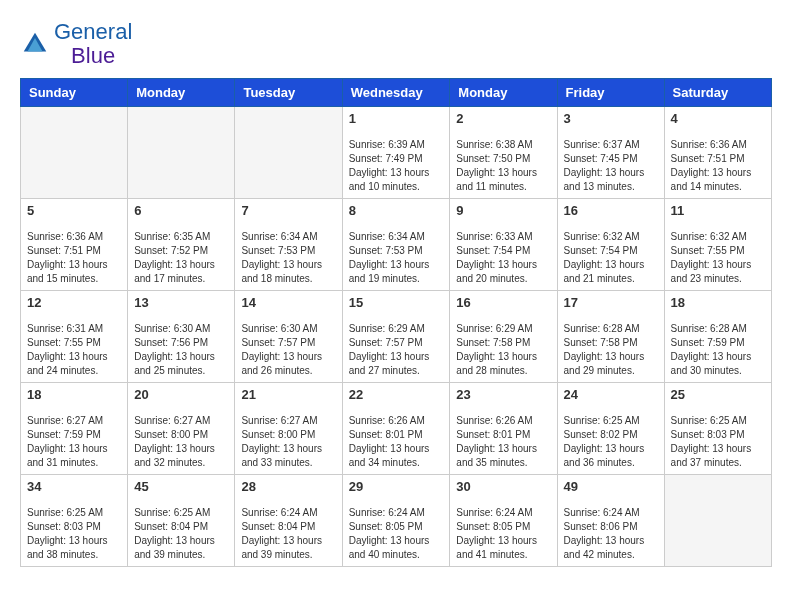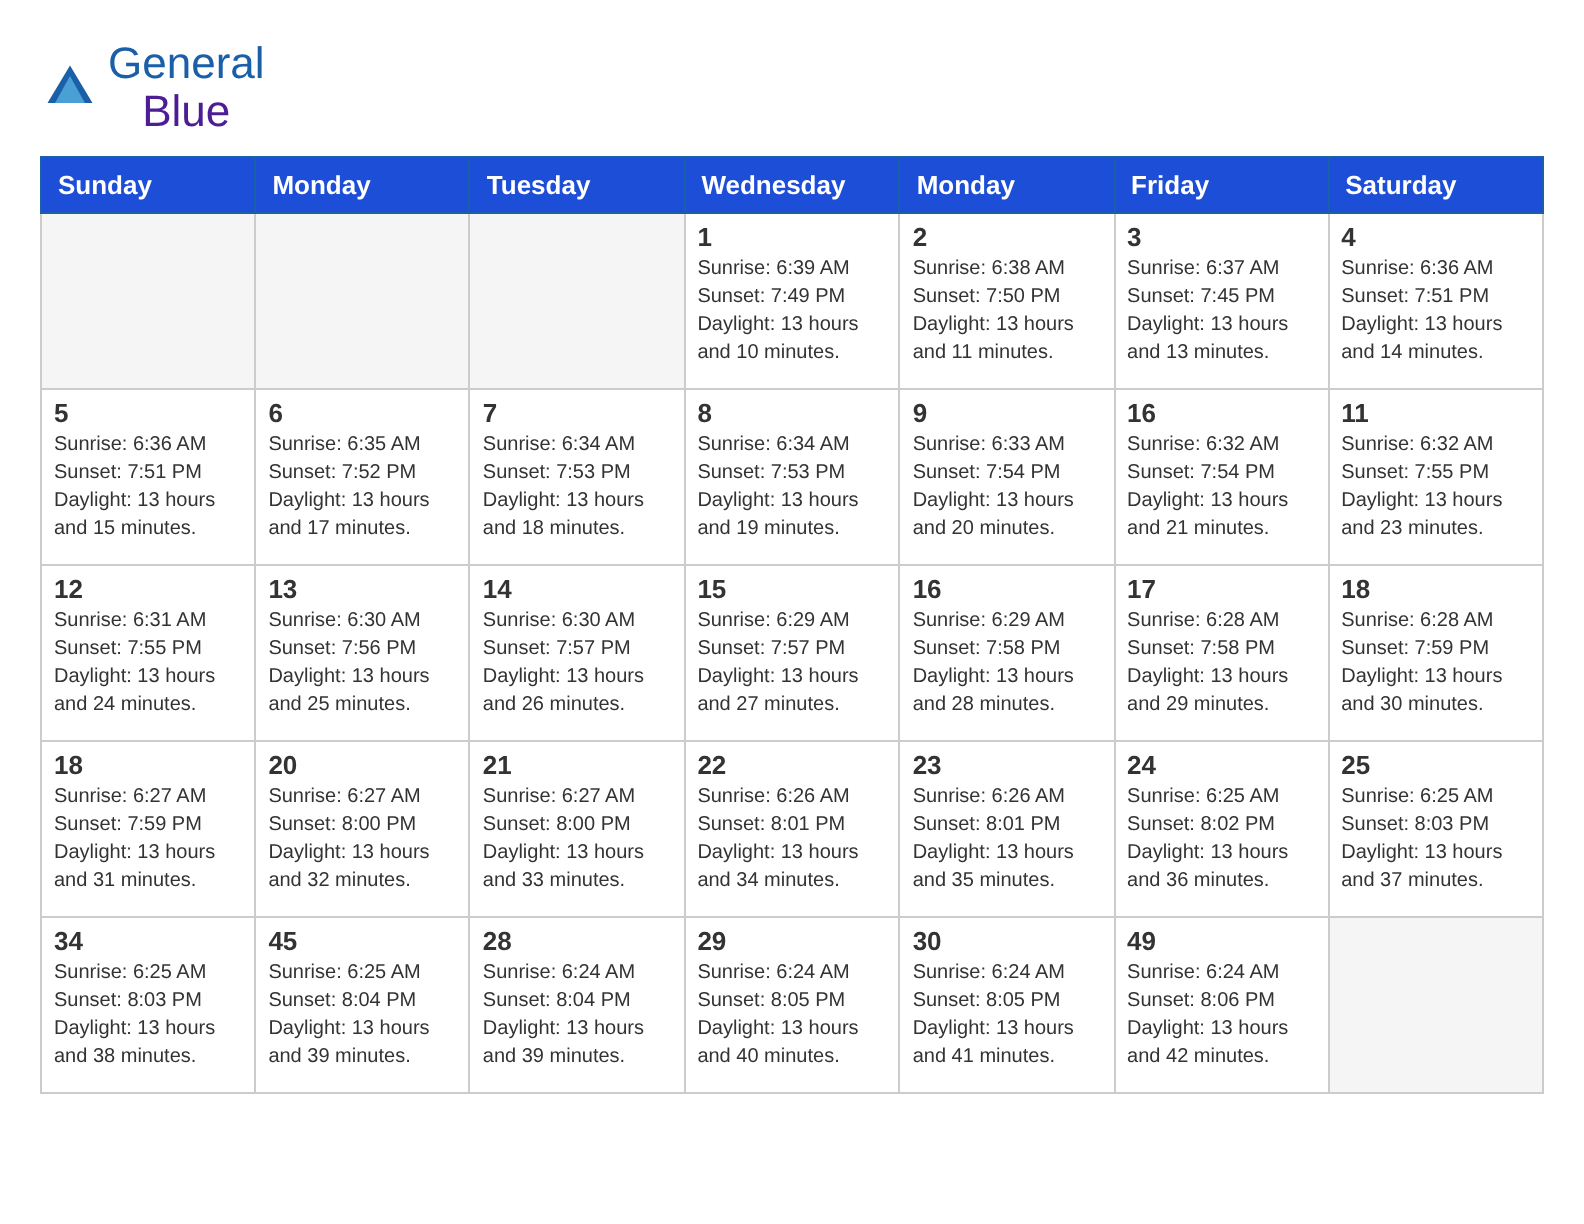--- a/index.html
+++ b/index.html
@@ -74,20 +74,21 @@
     .day-number {
       font-size: 13px;
       font-weight: bold;
       color: #333;
       margin-bottom: 2px;
     }
     .day-info {
       font-size: 10px;
       color: #333;
       line-height: 1.4;
+      margin-top: 12px;
     }
     tr.week-row td {
       height: 88px;
     }
   </style>
 </head>
 <body>
 
 <div class="header">
   <div class="logo">

